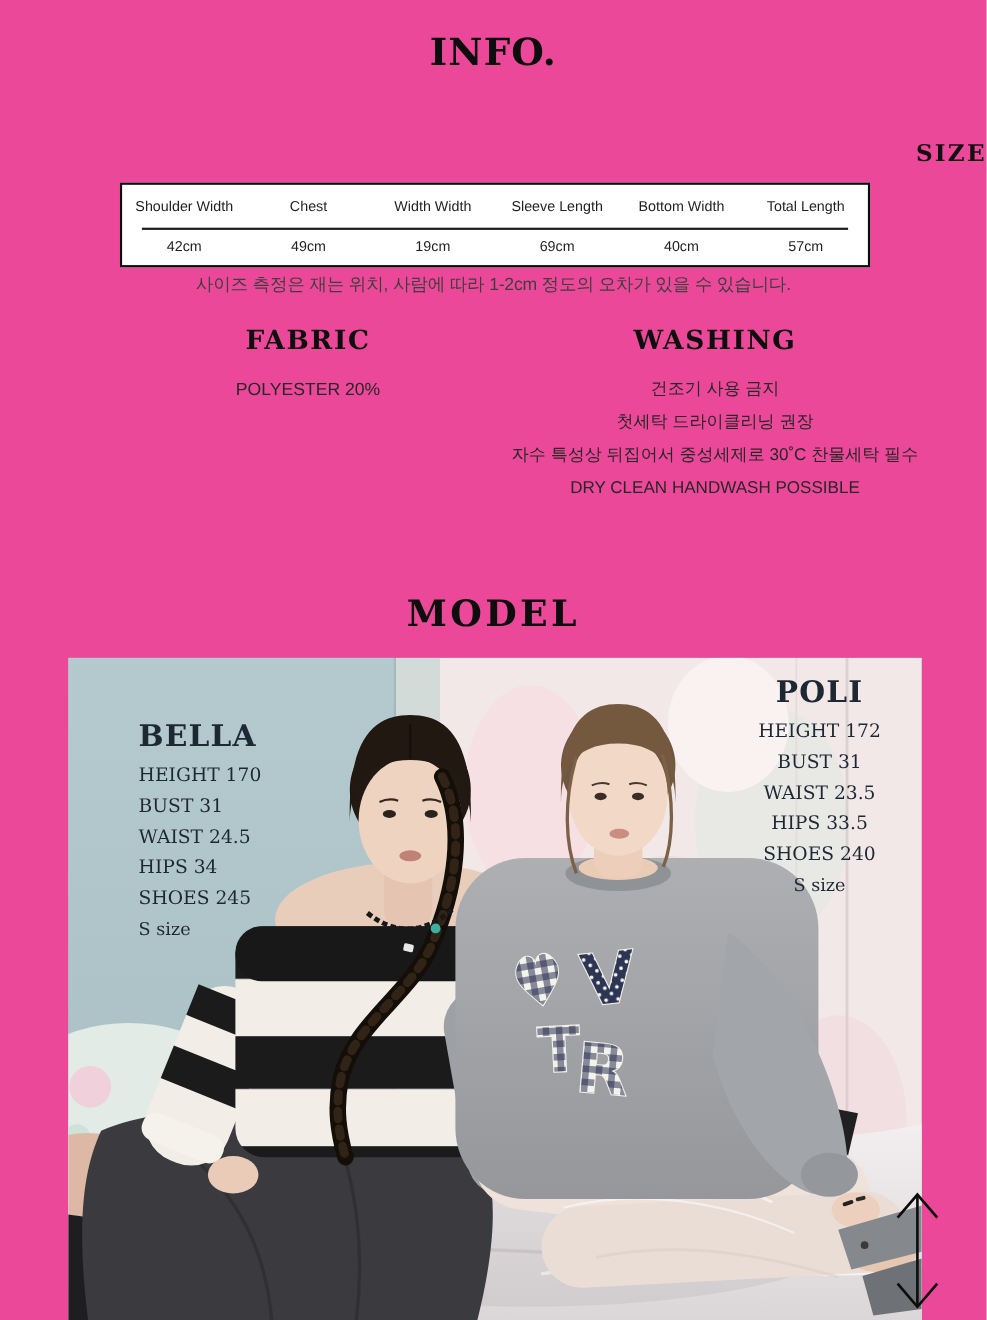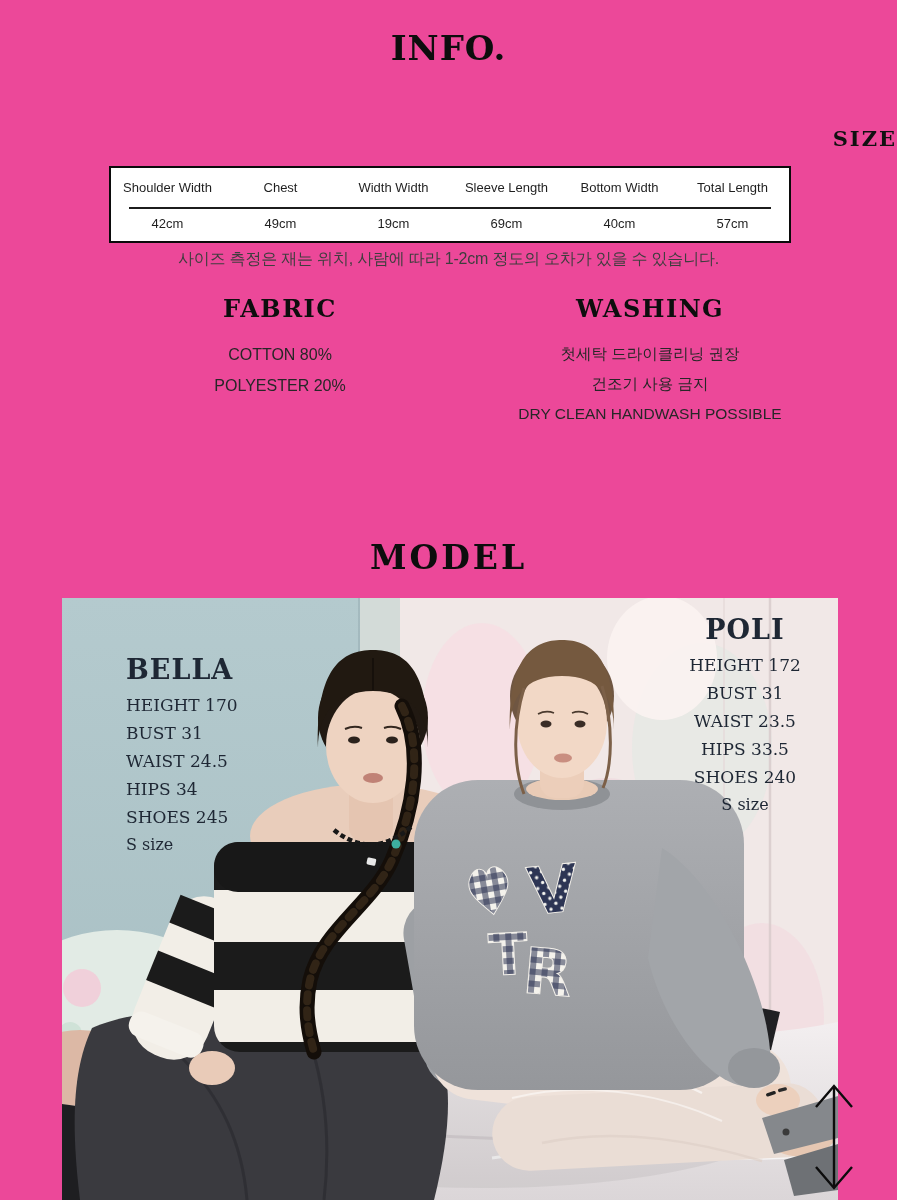--- a/index.html
+++ b/index.html
@@ -95,28 +95,28 @@
       <div class="tbl-cell">69cm</div>
       <div class="tbl-cell">40cm</div>
       <div class="tbl-cell">57cm</div>
     </div>
   </div>
 
   <div class="size-note">사이즈 측정은 재는 위치, 사람에 따라 1-2cm 정도의 오차가 있을 수 있습니다.</div>
 
   <div class="col-block fabric-block">
     <h3>FABRIC</h3>
-    <div class="col-line">COTTON 80%</div>
     <div class="col-line">POLYESTER 20%</div>
   </div>
 
   <div class="col-block washing-block">
     <h3>WASHING</h3>
+    <div class="col-line">건조기 사용 금지</div>
     <div class="col-line">첫세탁 드라이클리닝 권장</div>
-    <div class="col-line">건조기 사용 금지</div>
+    <div class="col-line">자수 특성상 뒤집어서 중성세제로 30˚C 찬물세탁 필수</div>
     <div class="col-line">DRY CLEAN HANDWASH POSSIBLE</div>
   </div>
 
   <div class="model-heading">MODEL</div>
 
   <div class="photo">
     <svg width="776" height="602" viewBox="0 0 776 602">
       <defs>
         <linearGradient id="wallGrad" x1="0" y1="0" x2="0" y2="1">
           <stop offset="0" stop-color="#b4cace"></stop>

